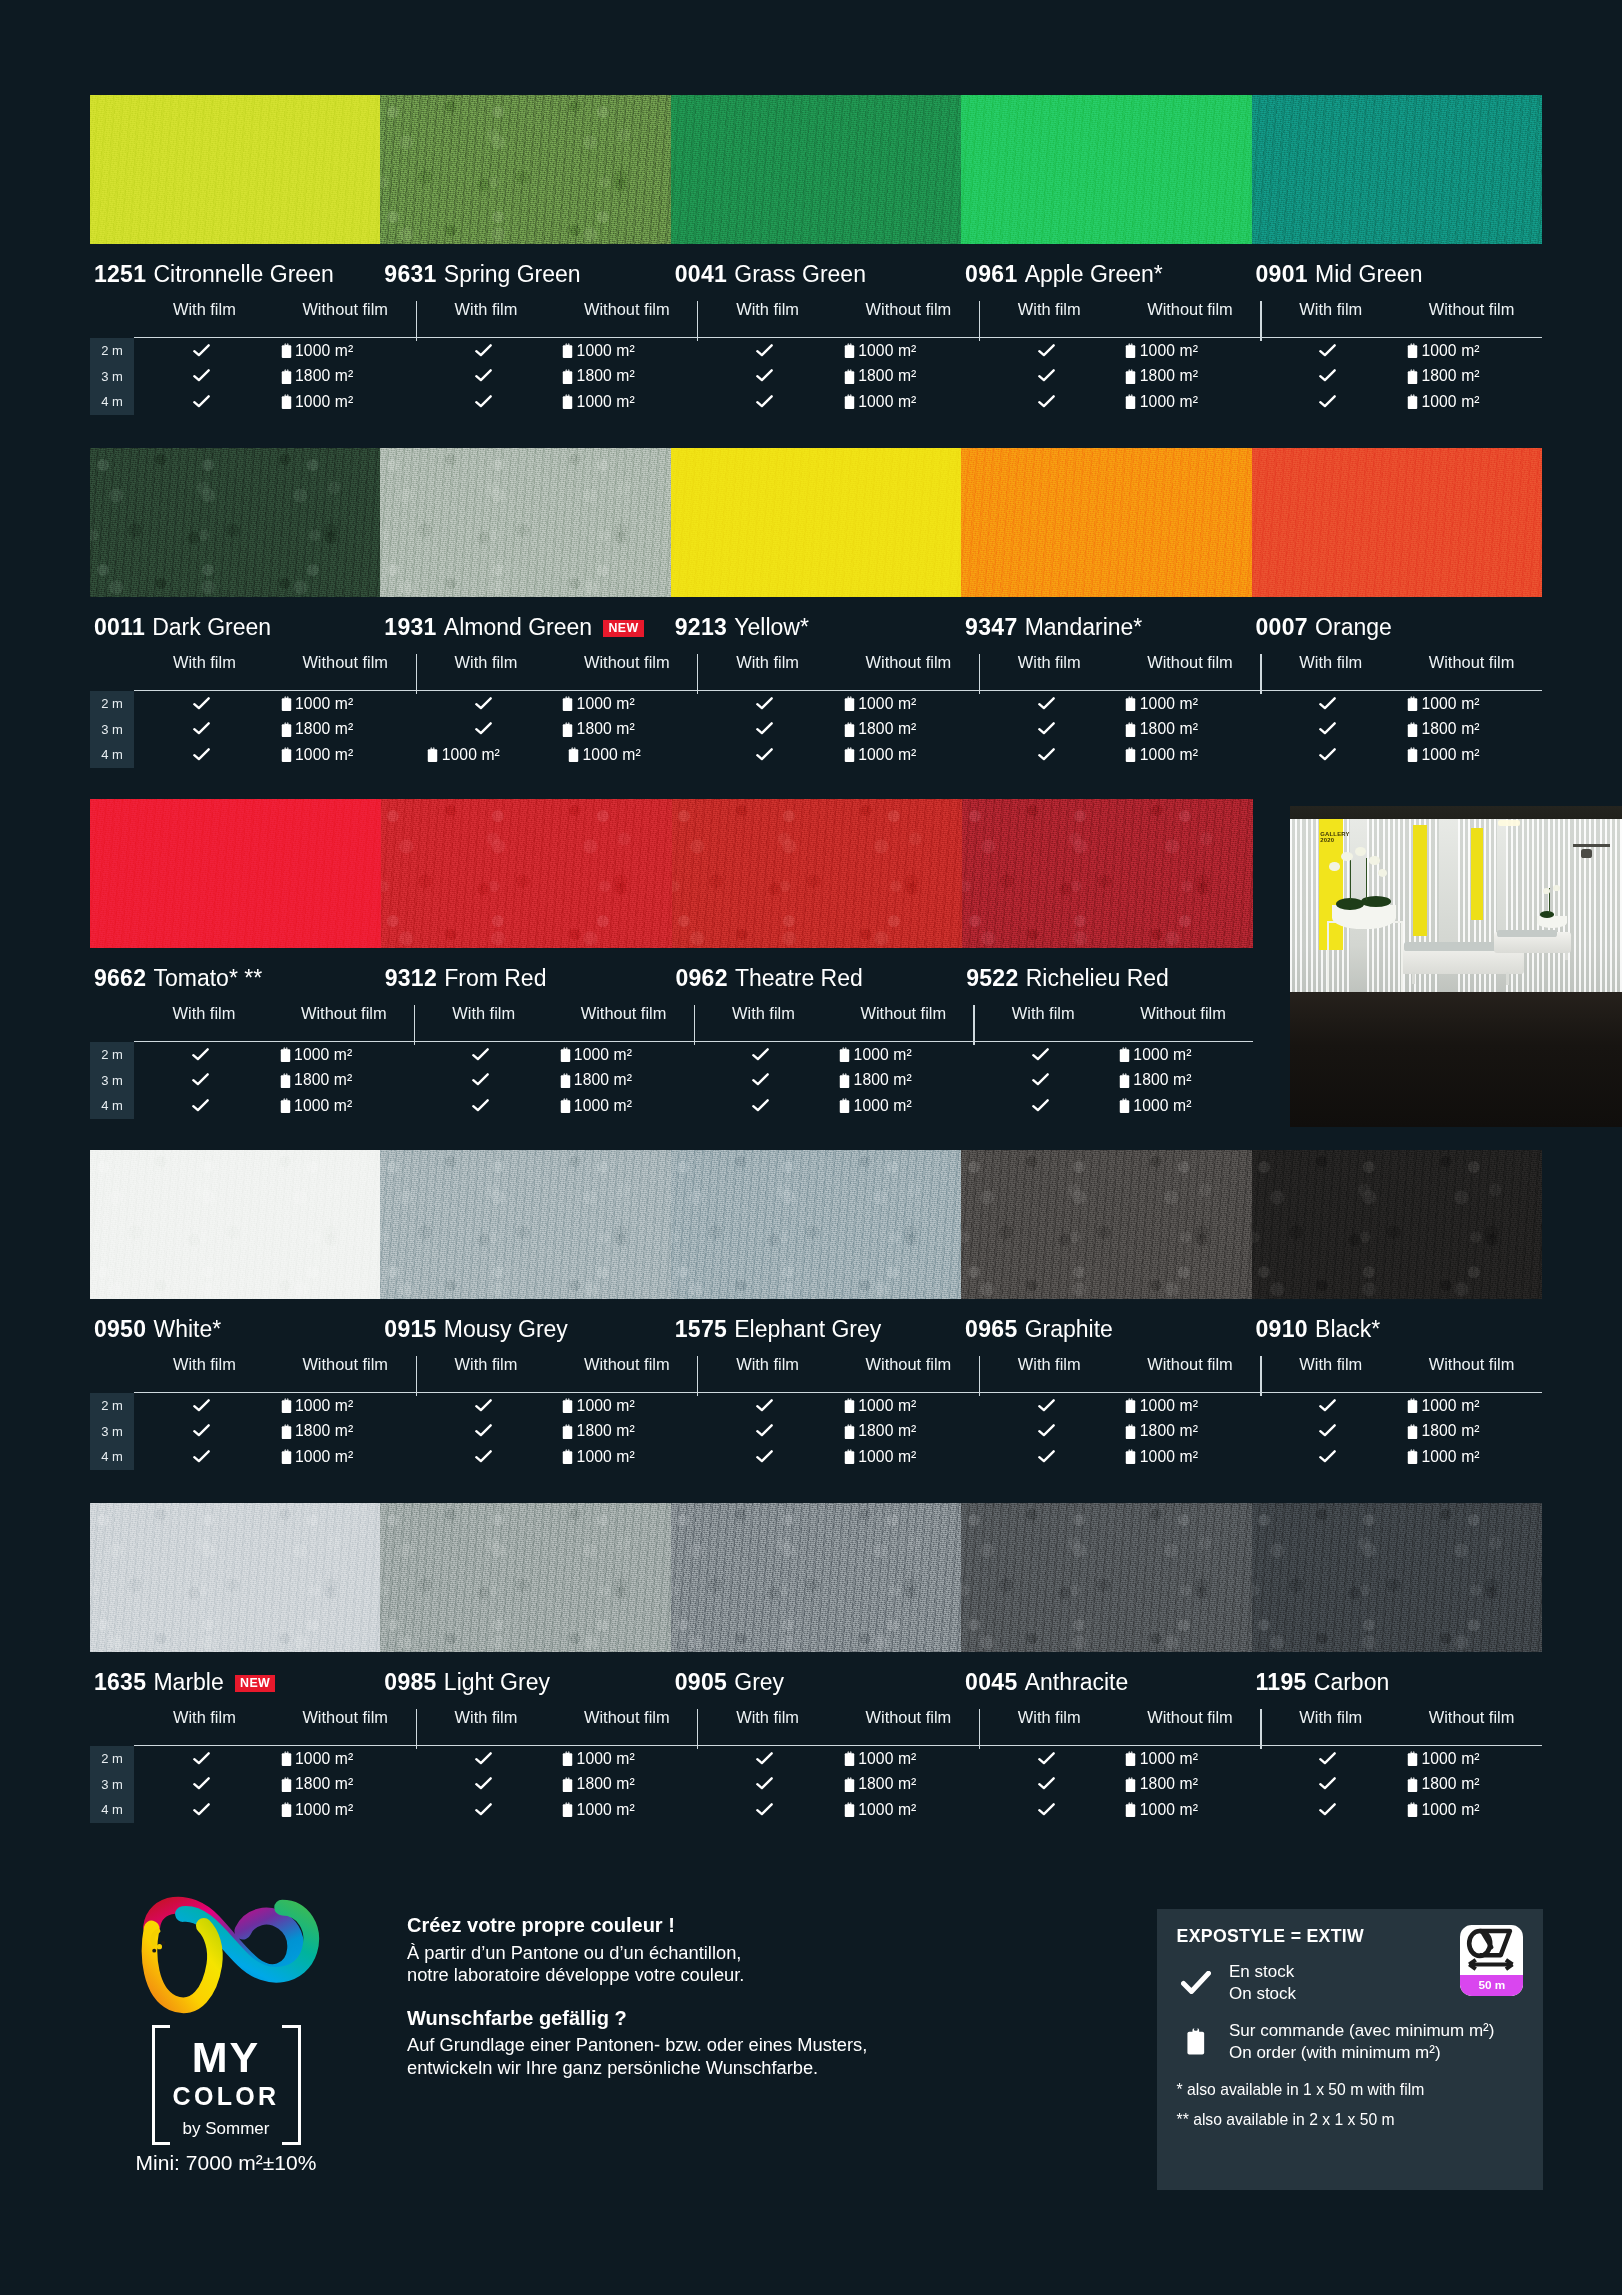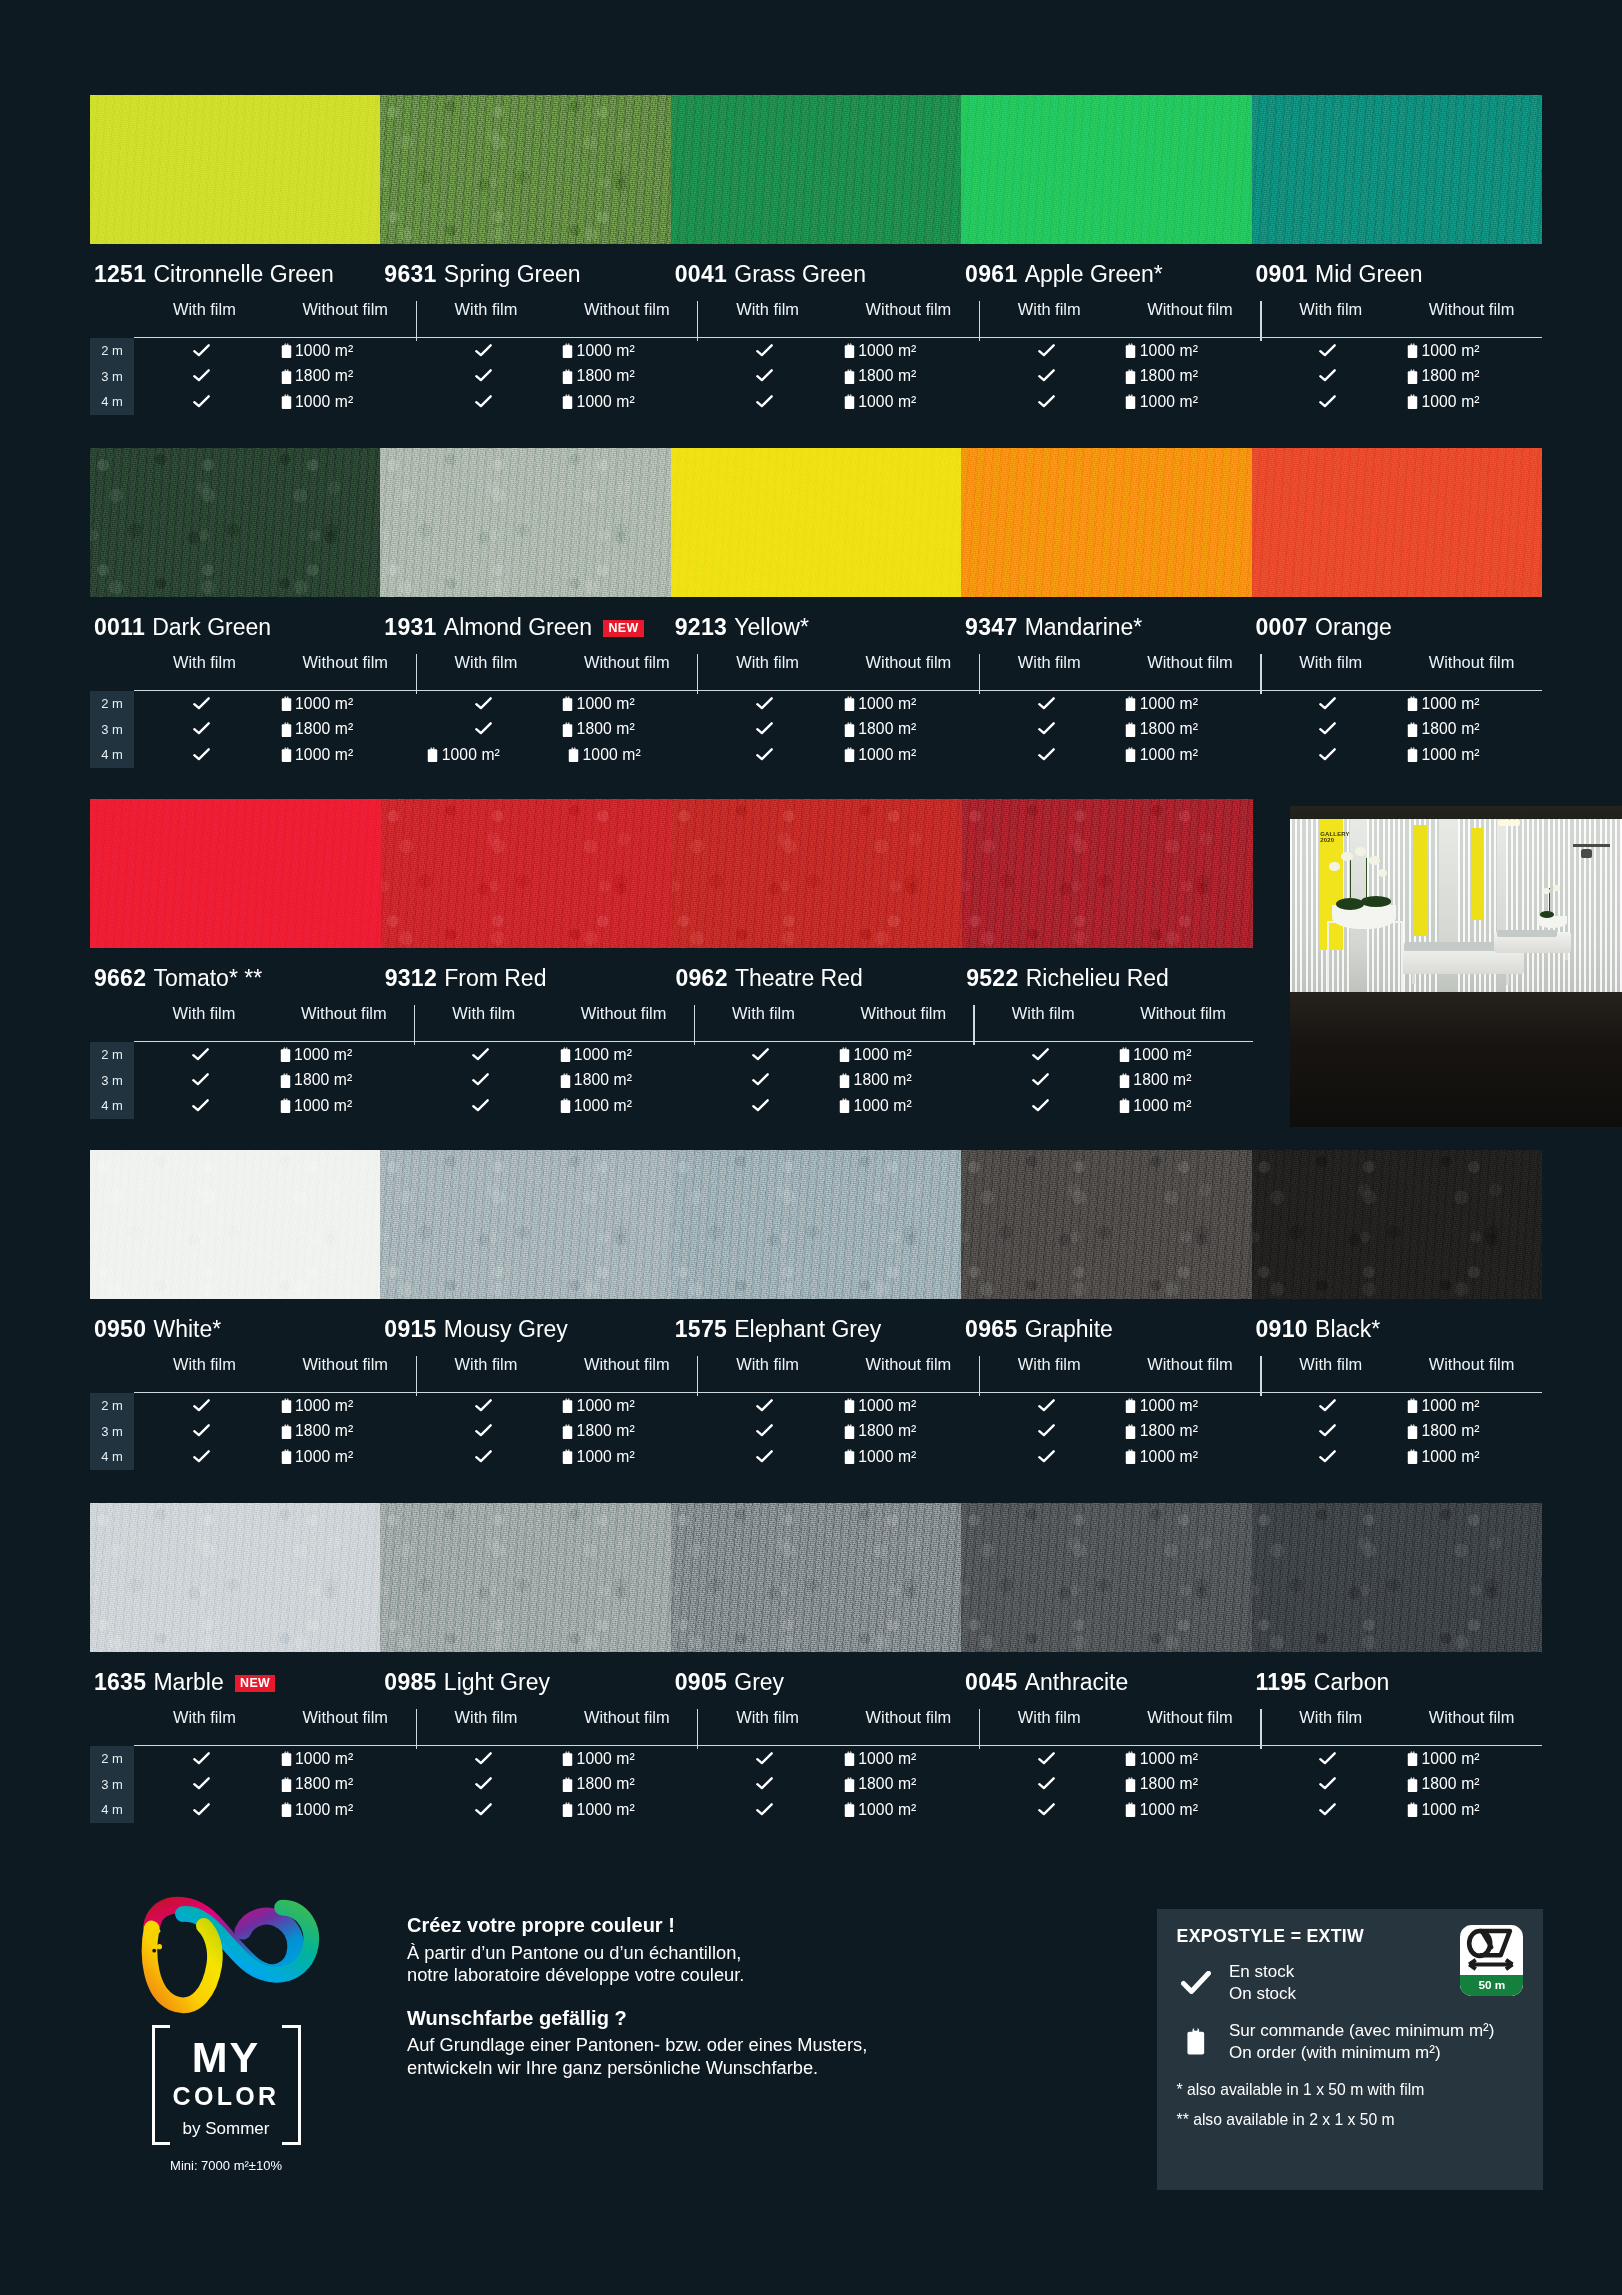--- a/index.html
+++ b/index.html
@@ -126,21 +126,21 @@
   .mc-frame { position:relative; width:149px; margin:0 auto; padding:10.5px 0 6.5px; }
   .mc-frame .brk {
     position:absolute; top:0; bottom:0; width:18.3px;
     border-top:3.3px solid #fff; border-bottom:3.3px solid #fff;
   }
   .mc-frame .brk.l { left:0; border-left:3.3px solid #fff; }
   .mc-frame .brk.r { right:0; border-right:3.3px solid #fff; }
   .mc-my { font-size:43px; font-weight:bold; text-align:center; line-height:1.02; letter-spacing:2px; }
   .mc-col { font-size:25px; font-weight:bold; text-align:center; letter-spacing:3.3px; margin-top:2.6px; }
   .mc-by { font-size:17px; text-align:center; margin-top:7.9px; }
-  .mc-mini { font-size:13px; text-align:center; margin-top:13px; }
+  .mc-mini { font-size:21px; text-align:center; margin-top:6px; }
 
   .pitch { position:absolute; left:407px; top:1914px; width:694px; }
   .pitch h3 { font-size:20px; font-weight:bold; margin-bottom:4.6px; }
   .pitch p { font-size:18.3px; line-height:1.24; margin-bottom:19.6px; }
   .pitch p:last-child { margin-bottom:0; }
 
   .legend {
     position:absolute; left:1157px; top:1909px; width:386px; height:281px;
     background:#26353e; padding:17px 19.6px;
   }
@@ -149,21 +149,21 @@
   .lg-mark { width:38px; flex:0 0 38px; display:flex; justify-content:center; }
   .lg-txt { font-size:17px; line-height:1.3; }
   .lg-note { font-size:15.7px; margin-top:17px; }
   .roll-icon {
     position:absolute; right:19.6px; top:15.7px; width:63px; height:71px;
     background:#fff; border-radius:11.8px; overflow:hidden;
   }
   .roll-svg { position:absolute; left:0; top:0; width:63px; height:71px; }
   .roll-band {
     position:absolute; left:0; right:0; bottom:0; height:21px;
-    background:#15803d; border-radius:0 0 10.5px 10.5px;
+    background:#d946ef; border-radius:0 0 10.5px 10.5px;
     display:flex; align-items:center; justify-content:center;
   }
   .roll-band span { font-size:11.8px; font-weight:bold; color:#fff; }
 </style>
 </head>
 <body>
 
 <div class="sheet">
 
   <div class="photo" style="left:1290px; top:806px; width:334px; height:321px;">

